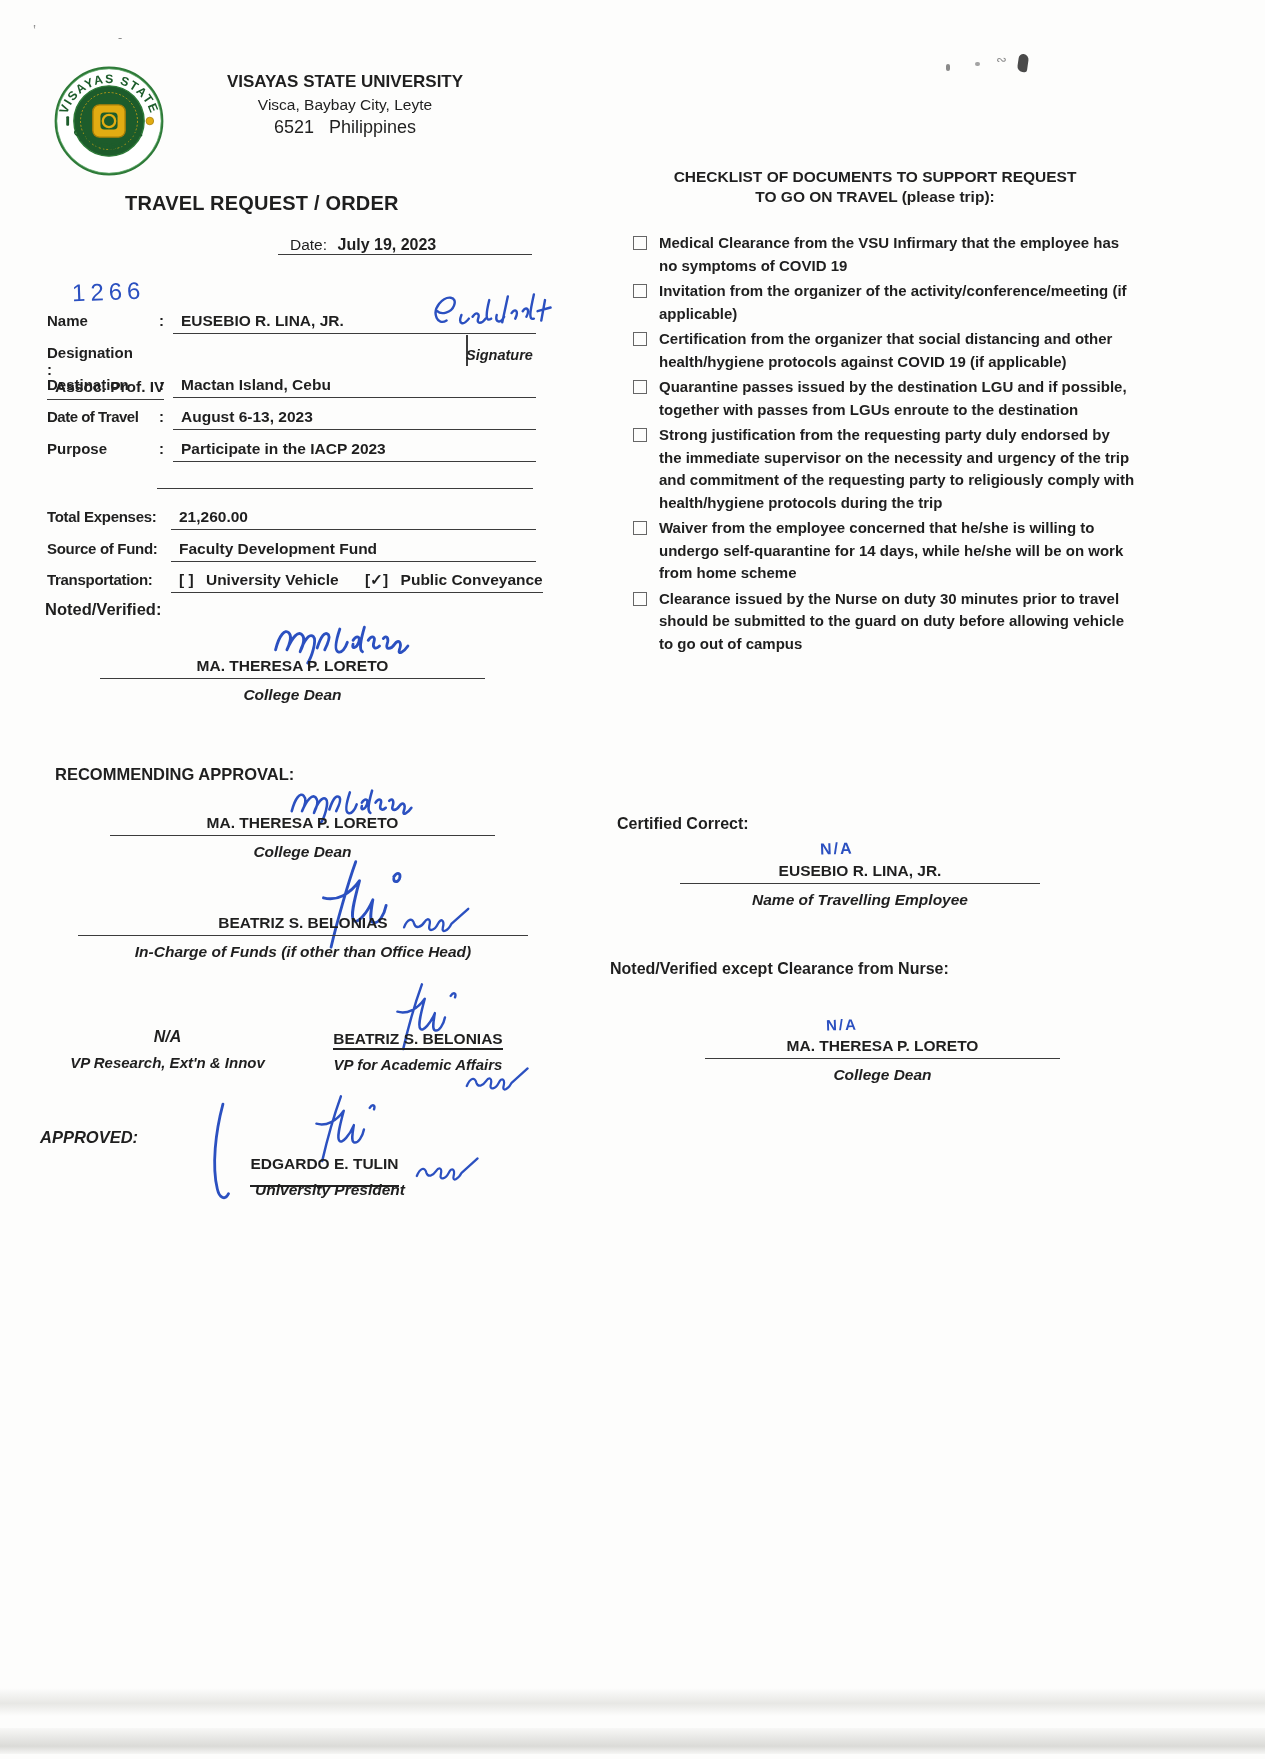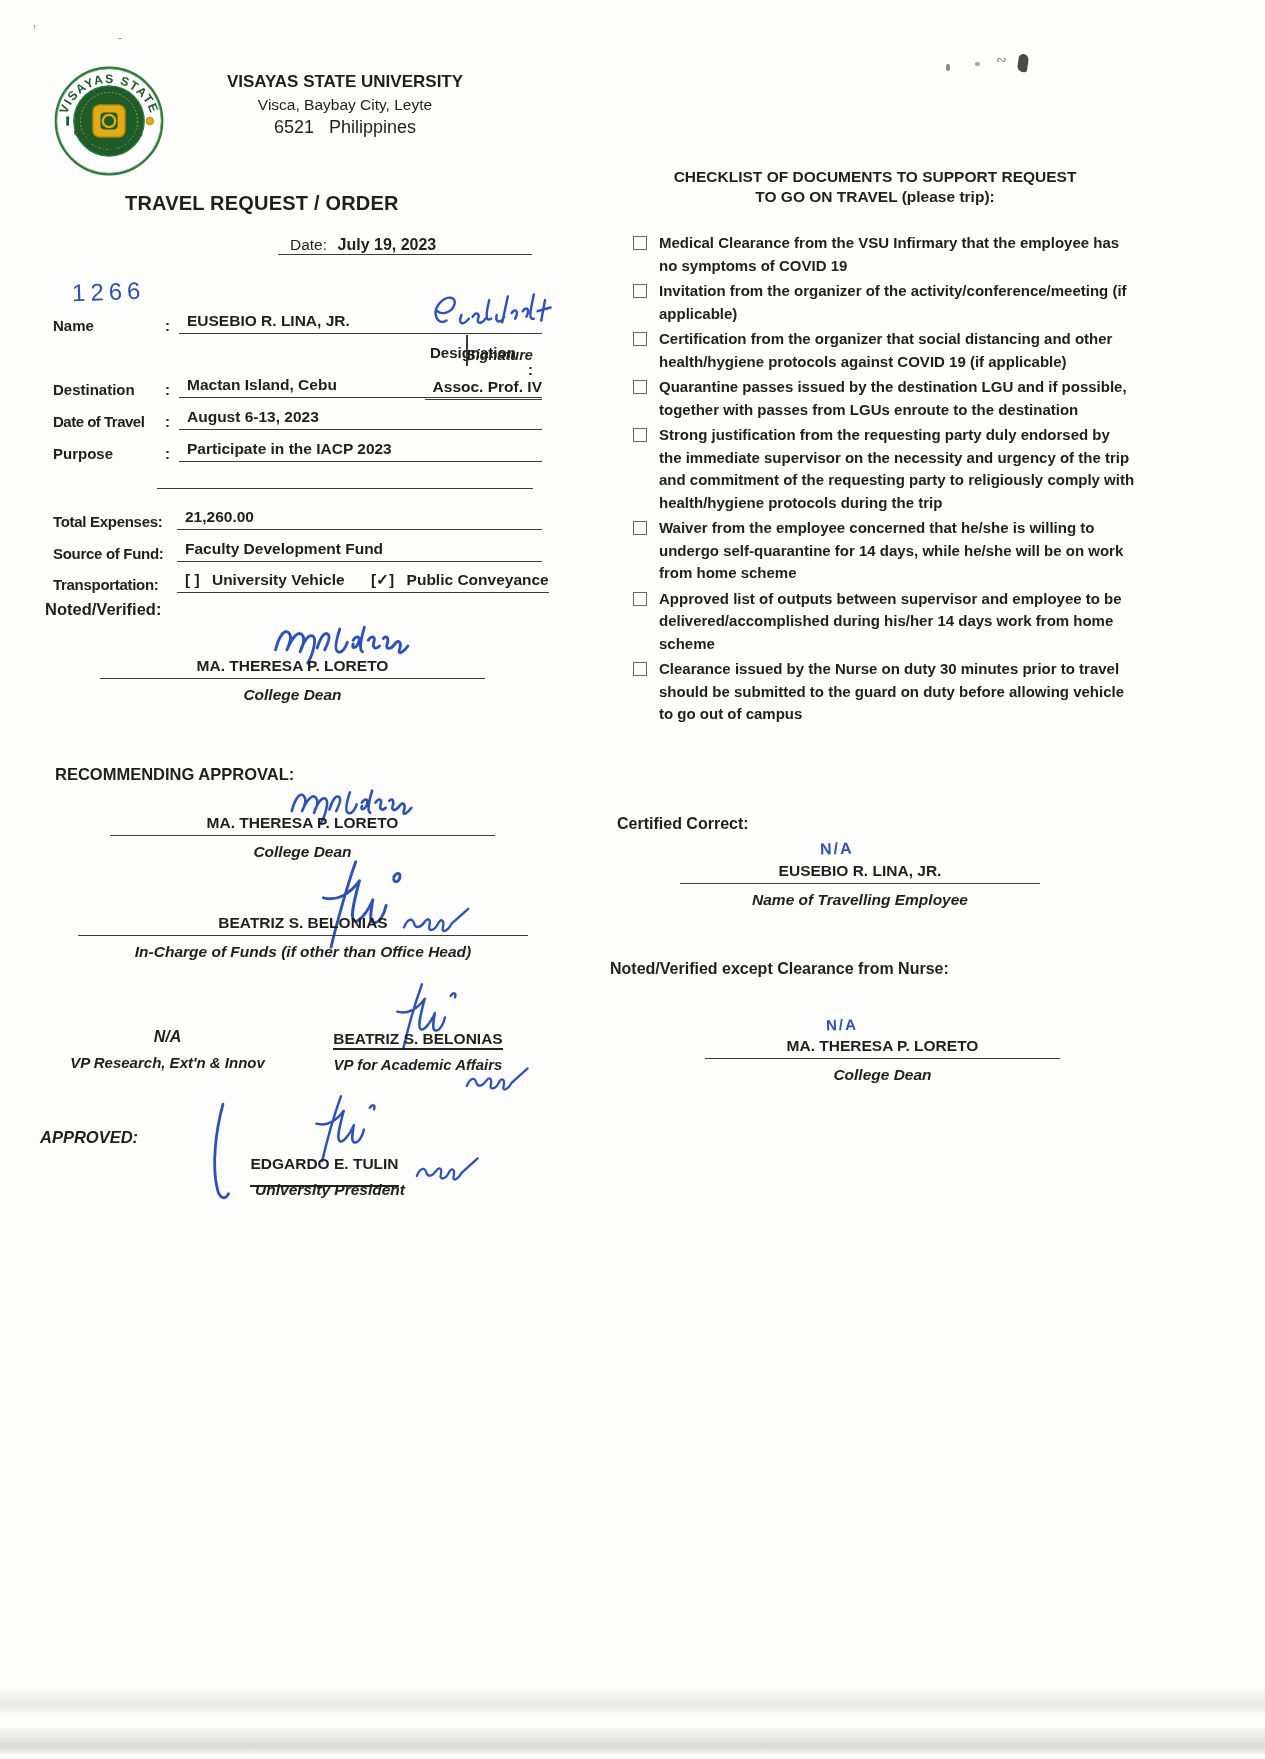--- a/index.html
+++ b/index.html
@@ -4,21 +4,21 @@
 <style>
   html,body{margin:0;padding:0;background:#e9e9e7;}
   #page{position:relative;width:1265px;height:1759px;margin:0 auto;background:#fdfdfc;
         font-family:"Liberation Sans",sans-serif;color:#1f1f1f;overflow:hidden;}
   .abs{position:absolute;}
   .b{font-weight:bold;}
   .i{font-style:italic;}
   .ctr{text-align:center;}
   .ink{color:#2b50c0;}
   .ul{border-bottom:1.5px solid #3c3c3c;}
-  .row{position:absolute;left:53px;width:489px;display:flex;align-items:flex-end;height:22px;}
+  .row{position:absolute;left:47px;width:489px;display:flex;align-items:flex-start;height:22px;}
   .row .lbl{width:112px;font-weight:bold;font-size:15px;flex-shrink:0;}
   .row .lbl2{width:124px;font-weight:bold;font-size:15px;flex-shrink:0;letter-spacing:-0.3px;}
   .row .col{width:14px;font-weight:bold;font-size:15px;flex-shrink:0;}
   .row .val{flex:1;border-bottom:1.5px solid #3c3c3c;font-weight:bold;font-size:15.5px;padding:0 0 3px 8px;white-space:nowrap;}
   .sigline{border-bottom:1.5px solid #3c3c3c;padding-bottom:3px;text-align:center;font-weight:bold;font-size:15.5px;}
   .role{text-align:center;font-weight:bold;font-style:italic;font-size:15.5px;}
   .chk-item{display:flex;gap:12px;margin-bottom:3px;}
   .chk-box{width:12px;height:12px;border:1.5px solid #666;margin-top:4px;flex-shrink:0;background:#fdfdfc;}
   .chk-txt{font-weight:bold;font-size:15px;line-height:22.5px;}
   .hand{font-weight:bold;transform:rotate(-2deg);}
@@ -211,24 +211,20 @@
     <div class="chk-item">
       <span class="chk-box"></span>
       <span class="chk-txt">Strong justification from the requesting party duly endorsed by the immediate supervisor on the necessity and urgency of the trip and commitment of the requesting party to religiously comply with health/hygiene protocols during the trip</span>
     </div>
     <div class="chk-item">
       <span class="chk-box"></span>
       <span class="chk-txt">Waiver from the employee concerned that he/she is willing to undergo self-quarantine for 14 days, while he/she will be on work from home scheme</span>
     </div>
     <div class="chk-item">
       <span class="chk-box"></span>
-      <span class="chk-txt">Approved list of outputs between supervisor and employee to be delivered/accomplished during his/her 14 days work from home scheme</span>
-    </div>
-    <div class="chk-item">
-      <span class="chk-box"></span>
       <span class="chk-txt">Clearance issued by the Nurse on duty 30 minutes prior to travel should be submitted to the guard on duty before allowing vehicle to go out of campus</span>
     </div>
   </div>
 
   <div class="abs b" style="left:617px;top:815px;font-size:16px;">Certified Correct:</div>
   <div class="abs ink hand" style="left:820px;top:840px;font-size:16px;letter-spacing:2px;">N/A</div>
   <div class="abs sigline" style="left:680px;top:862px;width:360px;">EUSEBIO R. LINA, JR.</div>
   <div class="abs role" style="left:680px;top:891px;width:360px;">Name of Travelling Employee</div>
 
   <div class="abs b" style="left:610px;top:960px;font-size:16px;">Noted/Verified except Clearance from Nurse:</div>

